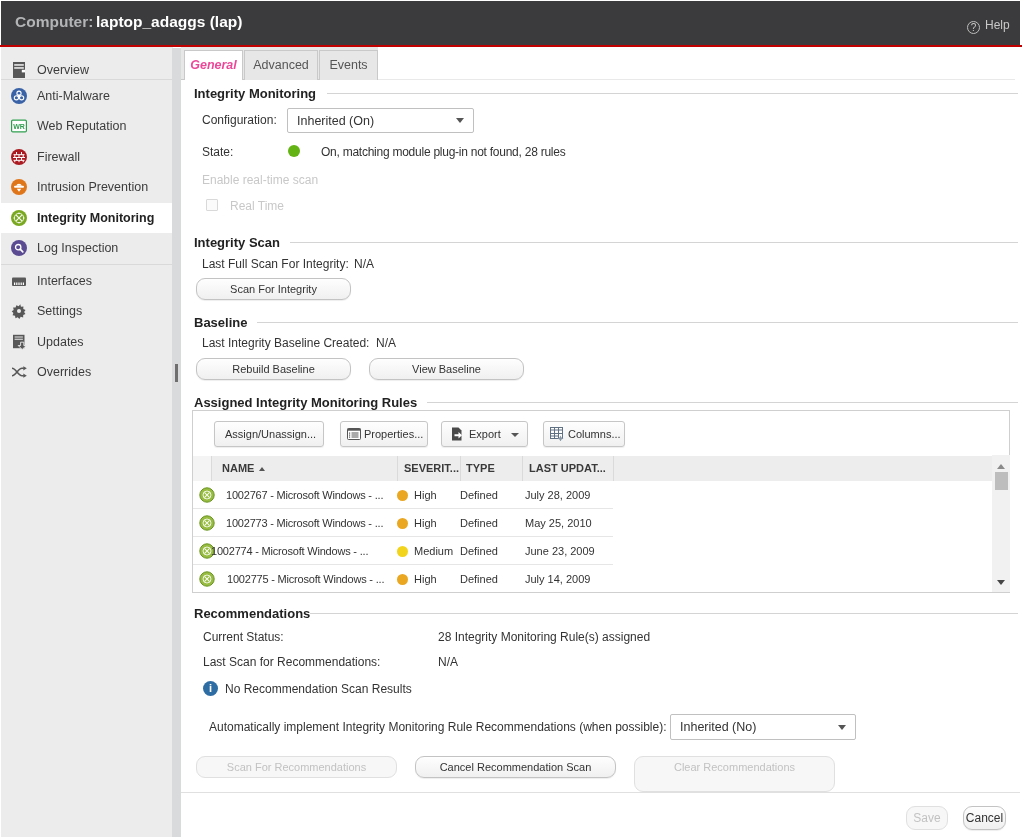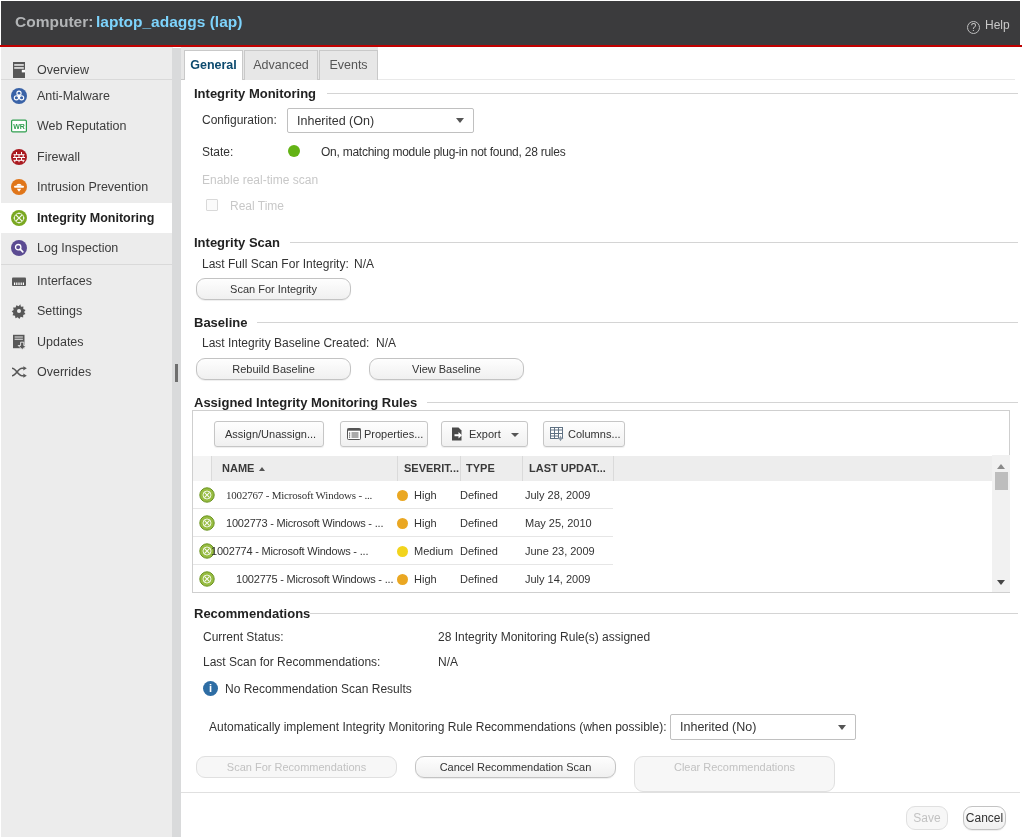--- a/index.html
+++ b/index.html
@@ -1,41 +1,41 @@
 <!DOCTYPE html>
 <html><head>
 <meta charset="utf-8">
 <style>
 * { margin:0; padding:0; box-sizing:border-box; }
 body { font-family:"Liberation Sans", sans-serif; background:#fff; width:1022px; height:840px; overflow:hidden;}
 #win { position:relative; width:1022px; height:840px; background:#fff; overflow:hidden; }
 
 #header { position:absolute; left:1px; top:1px; width:1019px; height:44px; background:#3b3b3d; }
 #header .t1 { position:absolute; left:14px; top:12px; font-size:15.5px; font-weight:bold; color:#b2b4b6; }
-#header .t2 { position:absolute; left:95px; top:12px; font-size:15.5px; font-weight:bold; color:#7dd3fc; }
+#header .t2 { position:absolute; left:95px; top:12px; font-size:15.5px; font-weight:bold; color:#ffffff; }
 #help { position:absolute; left:966px; top:17px; color:#c9c9c9; font-size:12px; }
 #help .hc { display:inline-block; width:13px; height:13px; border:1px solid #bdbdbd; border-radius:50%; text-align:center; line-height:12px; font-size:10px; vertical-align:-2px; margin-right:5px;}
 #redline { position:absolute; left:0px; top:45px; width:1022px; height:2px; background:#c00000; z-index:30; }
 
 #sidebar { position:absolute; left:1px; top:46px; width:172px; height:791px; background:#ececec; }
 .sbitem { position:absolute; left:0; width:172px; height:30px; }
 .sbitem .ic { position:absolute; left:10px; top:50%; margin-top:-8px; width:16px; height:16px; }
 .sbitem .tx { position:absolute; left:36px; top:50%; transform:translateY(-50%); font-size:12.5px; color:#3c3c3c; white-space:nowrap; }
 .sbitem.sel { background:#ffffff; }
 .sbitem.sel .tx { font-weight:bold; color:#222; }
 .sbsep { position:absolute; left:0; width:172px; height:1px; background:#d9d9d9; }
 #sbtrack { position:absolute; left:172px; top:48px; width:9px; height:789px; background:#d9dadb; z-index:20; }
 #sbthumb { position:absolute; left:175px; top:364px; width:3px; height:18px; background:#6e6e6e; z-index:21; }
 
 #content { position:absolute; left:177px; top:46px; width:843px; height:791px; background:#fff; }
 #graywrap { position:absolute; left:4px; top:0; height:33px; width:197px; background:#e7e7e7;}
 #tabline { position:absolute; left:4px; top:33px; width:197px; height:1px; background:#c9c9c9; }
 #tabline2 { position:absolute; left:201px; top:33px; width:637px; height:1px; background:#e9e9e9; }
 .tab { position:absolute; top:4px; height:30px; background:#e7e7e7; border:1px solid #c9c9c9; border-bottom:none; font-size:12.5px; color:#555; text-align:center; line-height:29px; z-index:2;}
-.tab.active { background:#ffffff; font-weight:bold; color:#0c4a6e; z-index:3;}
+.tab.active { background:#ffffff; font-weight:bold; color:#ec4899; z-index:3;font-style:italic;}
 
 .sechead { position:absolute; font-size:13px; font-weight:bold; color:#222; white-space:nowrap; }
 .secline { position:absolute; height:1px; background:#d4d4d4; }
 .lbl { position:absolute; font-size:12px; color:#333; white-space:nowrap; }
 .dis { color:#c8c8c8 !important; }
 
 .dropdown { position:absolute; background:#fff; border:1px solid #c0c0c0; border-radius:2px; font-size:12.5px; color:#333; }
 .dropdown .dtx { position:absolute; left:9px; top:50%; transform:translateY(-50%); }
 .dropdown .caret { position:absolute; right:9px; top:50%; margin-top:-2.5px; width:0; height:0; border-left:4.5px solid transparent; border-right:4.5px solid transparent; border-top:5.5px solid #555; }
 
@@ -279,21 +279,21 @@
         <div class="hsep" style="left:420px;"></div>
       </div>
       <div class="trow" style="top:70px;">
           <svg class="ri" width="16" height="16" viewBox="0 0 16 16">
             <circle cx="8" cy="8" r="7.2" fill="#97bc41" stroke="#6b9422"></circle>
             <g stroke="#fff" fill="none" opacity="0.92">
               <circle cx="8" cy="8" r="4" stroke-width="0.9"></circle>
               <path d="M5.4 5.4 L10.6 10.6 M10.6 5.4 L5.4 10.6" stroke-width="1.1"></path>
             </g>
           </svg>
-          <span class="c nm" style="left:33px;font-family:Liberation Serif, serif;">1002767 - Microsoft Windows - ...</span>
+          <span class="c nm" style="left:33px;">1002767 - Microsoft Windows - ...</span>
           <span class="sdot" style="background:#eaa722;"></span>
           <span class="c" style="left:221px;">High</span>
           <span class="c" style="left:267px;">Defined</span>
           <span class="c" style="left:332px;">July 28, 2009</span>
         </div>
       <div class="trow" style="top:98px;">
           <svg class="ri" width="16" height="16" viewBox="0 0 16 16">
             <circle cx="8" cy="8" r="7.2" fill="#97bc41" stroke="#6b9422"></circle>
             <g stroke="#fff" fill="none" opacity="0.92">
               <circle cx="8" cy="8" r="4" stroke-width="0.9"></circle>
@@ -321,21 +321,21 @@
           <span class="c" style="left:332px;">June 23, 2009</span>
         </div>
       <div class="trow" style="top:154px; height:27px; border-bottom:none;">
           <svg class="ri" width="16" height="16" viewBox="0 0 16 16">
             <circle cx="8" cy="8" r="7.2" fill="#97bc41" stroke="#6b9422"></circle>
             <g stroke="#fff" fill="none" opacity="0.92">
               <circle cx="8" cy="8" r="4" stroke-width="0.9"></circle>
               <path d="M5.4 5.4 L10.6 10.6 M10.6 5.4 L5.4 10.6" stroke-width="1.1"></path>
             </g>
           </svg>
-          <span class="c nm" style="left:43px;text-align:right;">1002775 - Microsoft Windows - ...</span>
+          <span class="c nm" style="left:34px;text-align:right;">1002775 - Microsoft Windows - ...</span>
           <span class="sdot" style="background:#eaa722;"></span>
           <span class="c" style="left:221px;">High</span>
           <span class="c" style="left:267px;">Defined</span>
           <span class="c" style="left:332px;">July 14, 2009</span>
         </div>
       <div id="vscroll">
         <div class="scar" style="top:9px; border-left:4px solid transparent; border-right:4px solid transparent; border-bottom:5px solid #8a8a8a;"></div>
         <div style="position:absolute; left:2.5px; top:17px; width:13px; height:18px; background:#bdbdbd;"></div>
         <div class="scar" style="bottom:7px; border-left:4px solid transparent; border-right:4px solid transparent; border-top:5px solid #454545;"></div>
       </div>

